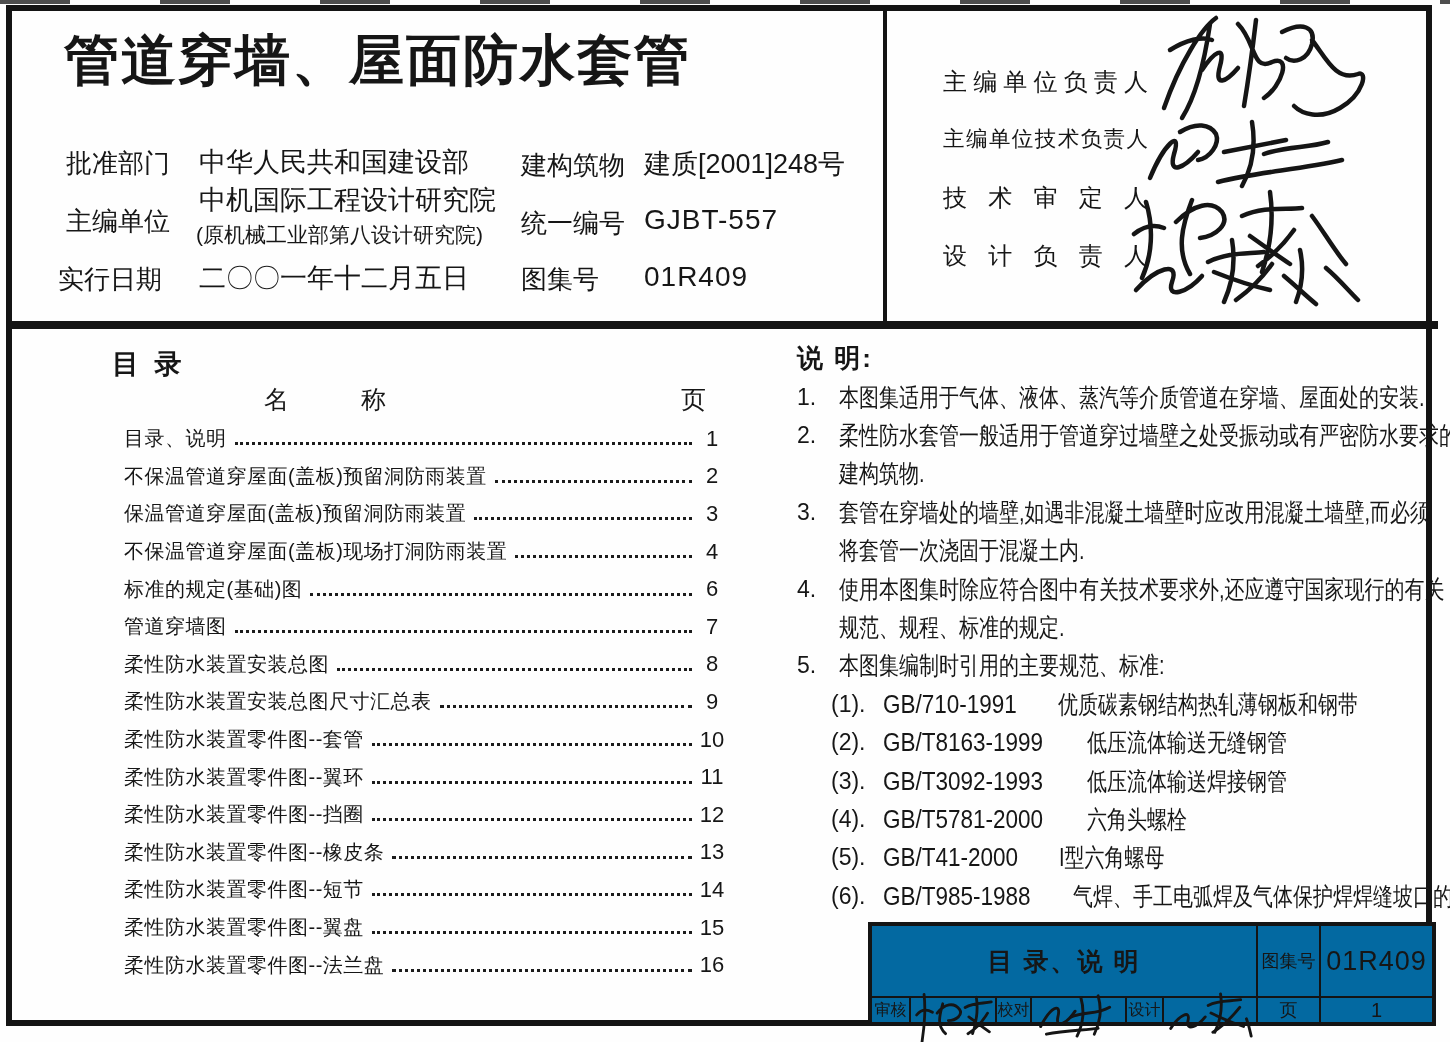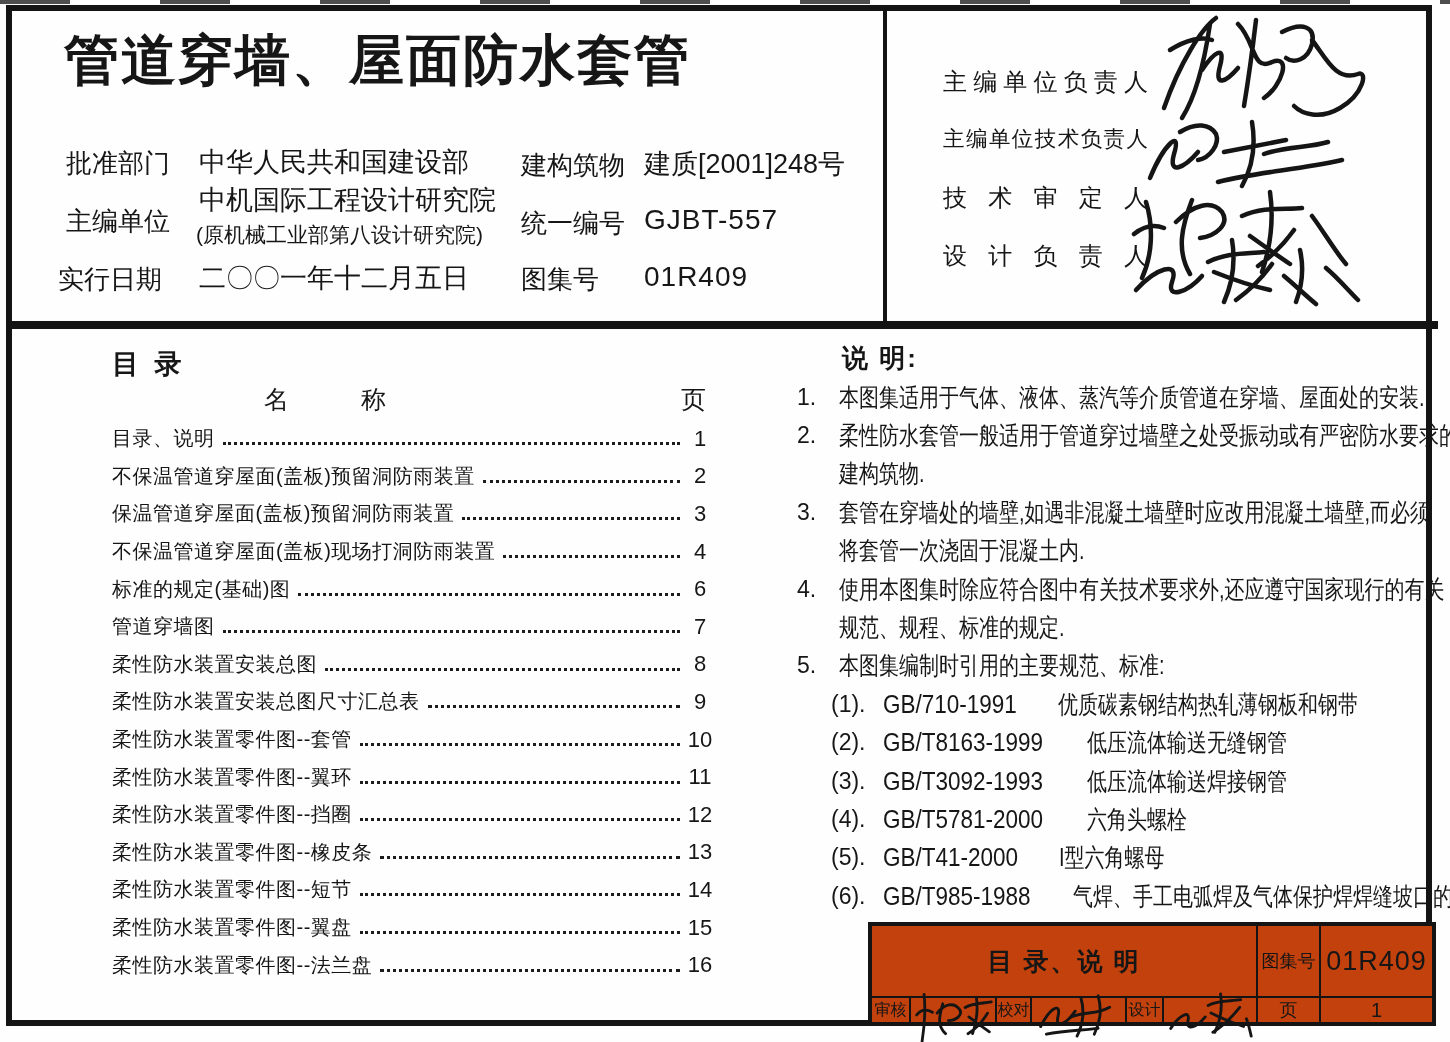--- a/index.html
+++ b/index.html
@@ -23,40 +23,40 @@
         text-align:justify;text-align-last:justify;white-space:nowrap;}
   .signer-label.narrow{font-size:21.5px;}
   .sig-top{position:absolute;left:1106px;top:10px;overflow:visible;}
 
   
   .toc{position:absolute;left:112px;top:346px;width:606px;}
   .toc-heading{font-size:27px;font-weight:600;letter-spacing:4px;}
   .toc-colhead-name{position:absolute;left:152px;top:37px;width:122px;font-size:25px;
         text-align:justify;text-align-last:justify;}
   .toc-colhead-page{position:absolute;top:37px;right:12px;font-size:25px;}
-  .toc-rows{position:absolute;left:0;top:74px;width:606px;}
+  .toc-rows{position:absolute;left:12px;top:74px;width:606px;}
   .toc-row{display:flex;align-items:center;height:37.6px;}
   .toc-name{font-size:20px;white-space:nowrap;letter-spacing:0.5px;}
   .toc-dots{flex:1;margin:0 2px 0 8px;border-bottom:3.2px dotted #1c1c1c;height:0;transform:translateY(5px);}
   .toc-page{width:36px;text-align:center;font-size:22px;}
 
   
   .notes{position:absolute;left:797px;top:341px;width:648px;}
-  .notes-heading{font-size:26px;font-weight:600;letter-spacing:2px;margin-left:45px;}
+  .notes-heading{font-size:26px;font-weight:600;letter-spacing:2px;}
   .note-lines{position:absolute;left:0;top:37px;width:648px;}
   .note-line{display:flex;align-items:center;height:38.4px;white-space:nowrap;}
   .note-num{width:42px;font-size:23px;flex:none;}
   .cn{display:inline-block;font-size:25px;transform:scaleX(0.8);transform-origin:0 50%;white-space:nowrap;}
   .ref-num{margin-left:34px;width:52px;font-size:23px;flex:none;}
   .ref-code{font-size:25px;letter-spacing:0;margin-right:26px;flex:none;transform:scaleX(0.9);transform-origin:0 50%;}
 
   
   .titleblock{position:absolute;left:868px;top:922px;width:568px;height:104px;box-sizing:border-box;
        display:grid;grid-template-columns:39px 86px 35px 95px 37px 94px 63px 1fr;grid-template-rows:72px 1fr;
-       border:3px solid #141414;background:#c2410c;}
+       border:3px solid #141414;background:#0369a1;}
   .tb-cell{border:1.5px solid #141414;display:flex;align-items:center;justify-content:center;
        overflow:visible;position:relative;}
   .tb-doc{grid-column:1/7;font-size:25px;font-weight:600;letter-spacing:2px;}
   .tb-atlas-label{font-size:18px;}
   .tb-atlas-no{font-size:27px;letter-spacing:1px;}
   .tb-sign-label{font-size:16px;}
   .tb-page-label{font-size:18px;}
   .tb-page-no{font-size:20px;}
   .sig-small{position:absolute;left:0;top:-6px;width:100%;height:46px;overflow:visible;}
   svg{overflow:visible;}

